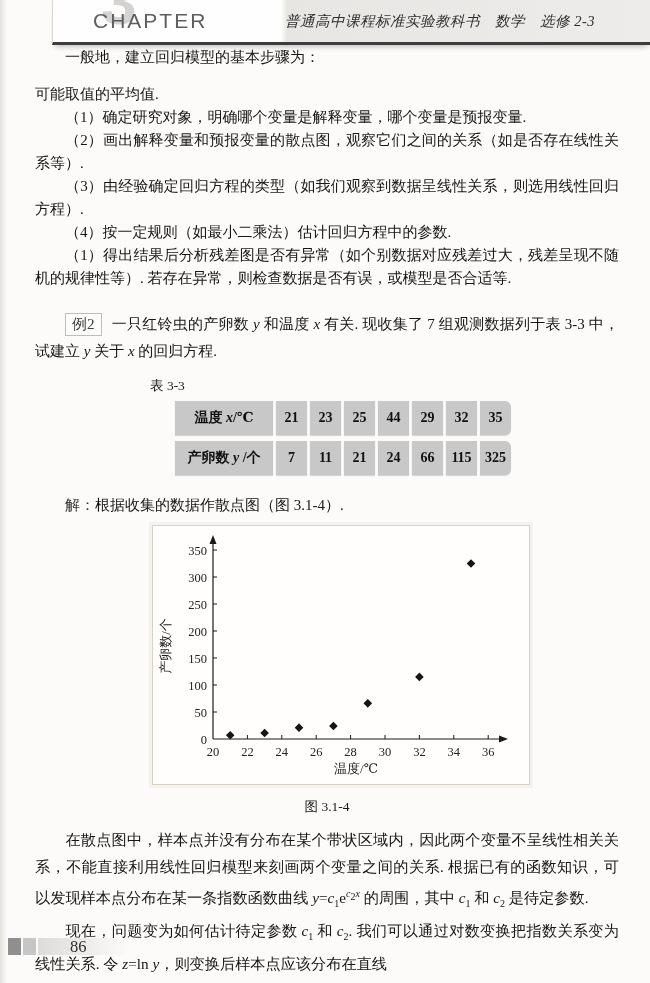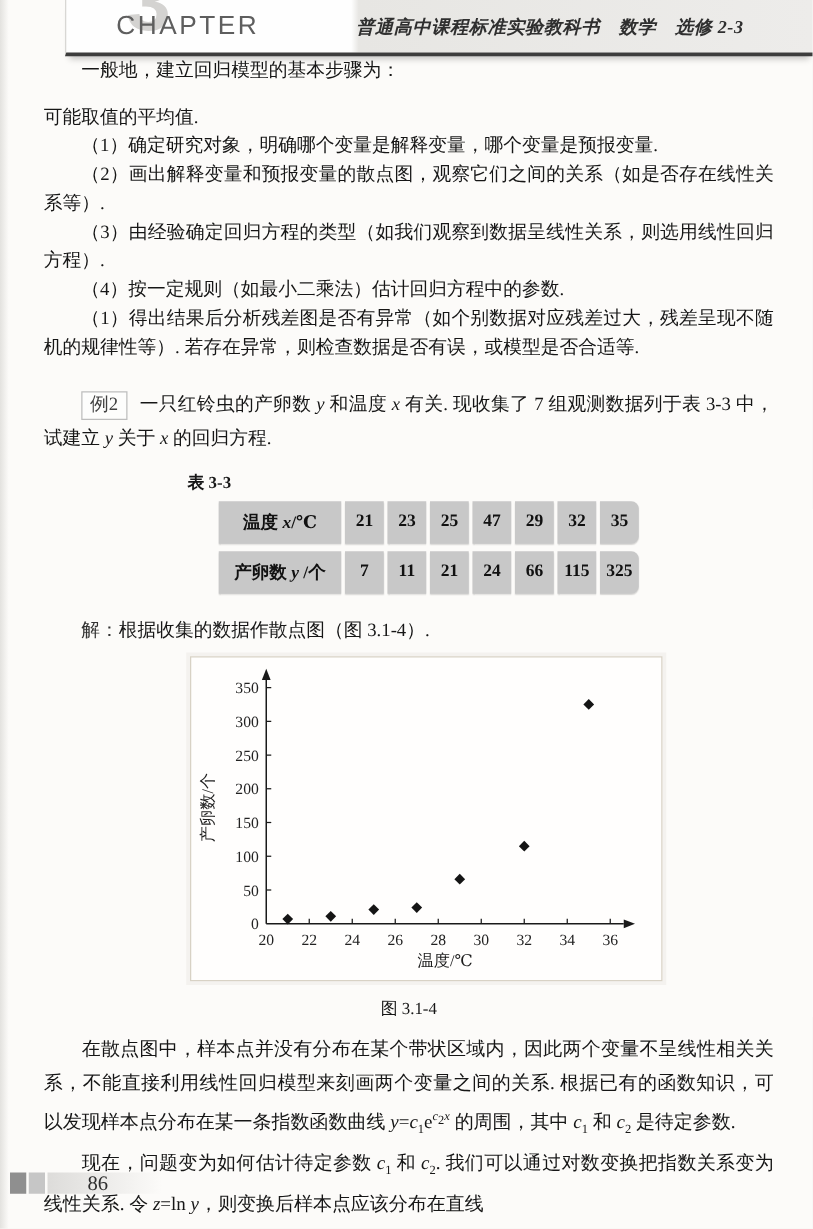--- a/index.html
+++ b/index.html
@@ -9,33 +9,33 @@
 
   
   .header{position:absolute;left:52px;top:0;width:598px;height:42px;
     background:linear-gradient(90deg,#fefefe 0,#fefefe 228px,#e7e6e3 234px,#edecea 100%);
     border-left:1px solid #d8d7d4;border-bottom:3px solid #3d3d3d;
     box-shadow:0 5px 5px -3px rgba(0,0,0,.22);}
   .chapter-big-number{position:absolute;left:48px;top:-30px;font-family:"Liberation Sans","DejaVu Sans",sans-serif;
     font-size:64px;font-weight:bold;color:#d4d3d1;line-height:1;}
   .chapter-label{position:absolute;left:40px;top:9px;font-family:"Liberation Sans","DejaVu Sans",sans-serif;
     font-size:21px;letter-spacing:2px;color:#5e5e5e;}
-  .book-title{position:absolute;left:232px;top:12px;font-size:14.5px;font-weight:bold;font-style:italic;color:#2f2f2f;letter-spacing:.5px;}
+  .book-title{position:absolute;left:232px;top:12px;font-size:14.5px;font-weight:normal;font-style:italic;color:#2f2f2f;letter-spacing:.5px;}
 
   
   .content{position:absolute;left:35px;top:46px;width:584px;}
   .para{margin:0;font-size:15px;line-height:23px;text-align:justify;text-indent:2em;}
   .para.noindent{text-indent:0;}
   .p-first{margin-top:14px;}
 
   .example-para{margin-top:21px;line-height:27px;font-size:15px;}
   .example-label{display:inline-block;text-indent:0;border:1px solid #bdbdbd;padding:0 6px 1px 6px;margin-right:10px;
     background:#fdfdfc;color:#404040;line-height:20px;}
 
-  .table-label{margin:12px 0 0 115px;font-size:13.5px;font-weight:bold;}
+  .table-label{margin:12px 0 0 115px;font-size:13.5px;font-weight:normal;}
   table.data-table{margin:0 0 0 137px;border-collapse:separate;border-spacing:3px 6px;table-layout:fixed;}
   table.data-table td{background:#c8c8c8;height:34px;text-align:center;font-size:14px;font-weight:600;color:#111;
     padding:0 2px;box-shadow:0 1px 1px rgba(0,0,0,.15);}
   table.data-table td.rowhead{text-align:center;}
   table.data-table td:last-child{border-radius:0 6px 6px 0;}
 
   .solution-para{margin-top:13px;}
   .jie{color:#333;}
 
   
@@ -89,21 +89,21 @@
           <col style="width:31px">
           <col style="width:31px">
           <col style="width:31px">
         </colgroup>
       <tbody>
           <tr>
         <td class="rowhead">温度 <i>x</i>/℃</td>
         <td>21</td>
         <td>23</td>
         <td>25</td>
-        <td>47</td>
+        <td>44</td>
         <td>29</td>
         <td>32</td>
         <td>35</td>
       </tr>
       <tr>
         <td class="rowhead">产卵数 <i>y</i> /个</td>
         <td>7</td>
         <td>11</td>
         <td>21</td>
         <td>24</td>

